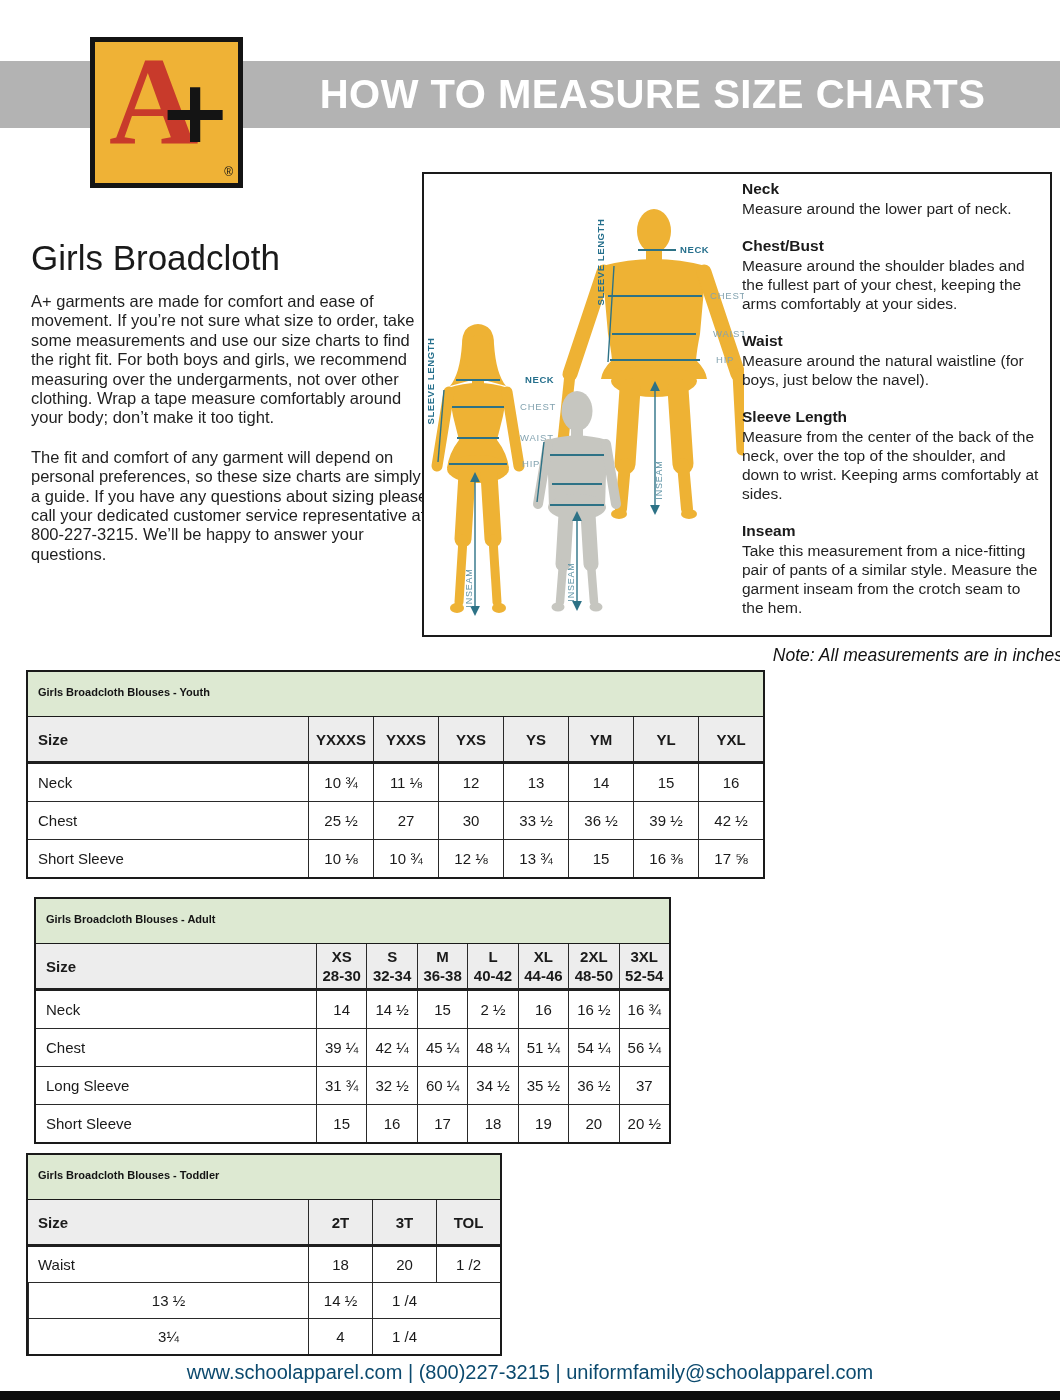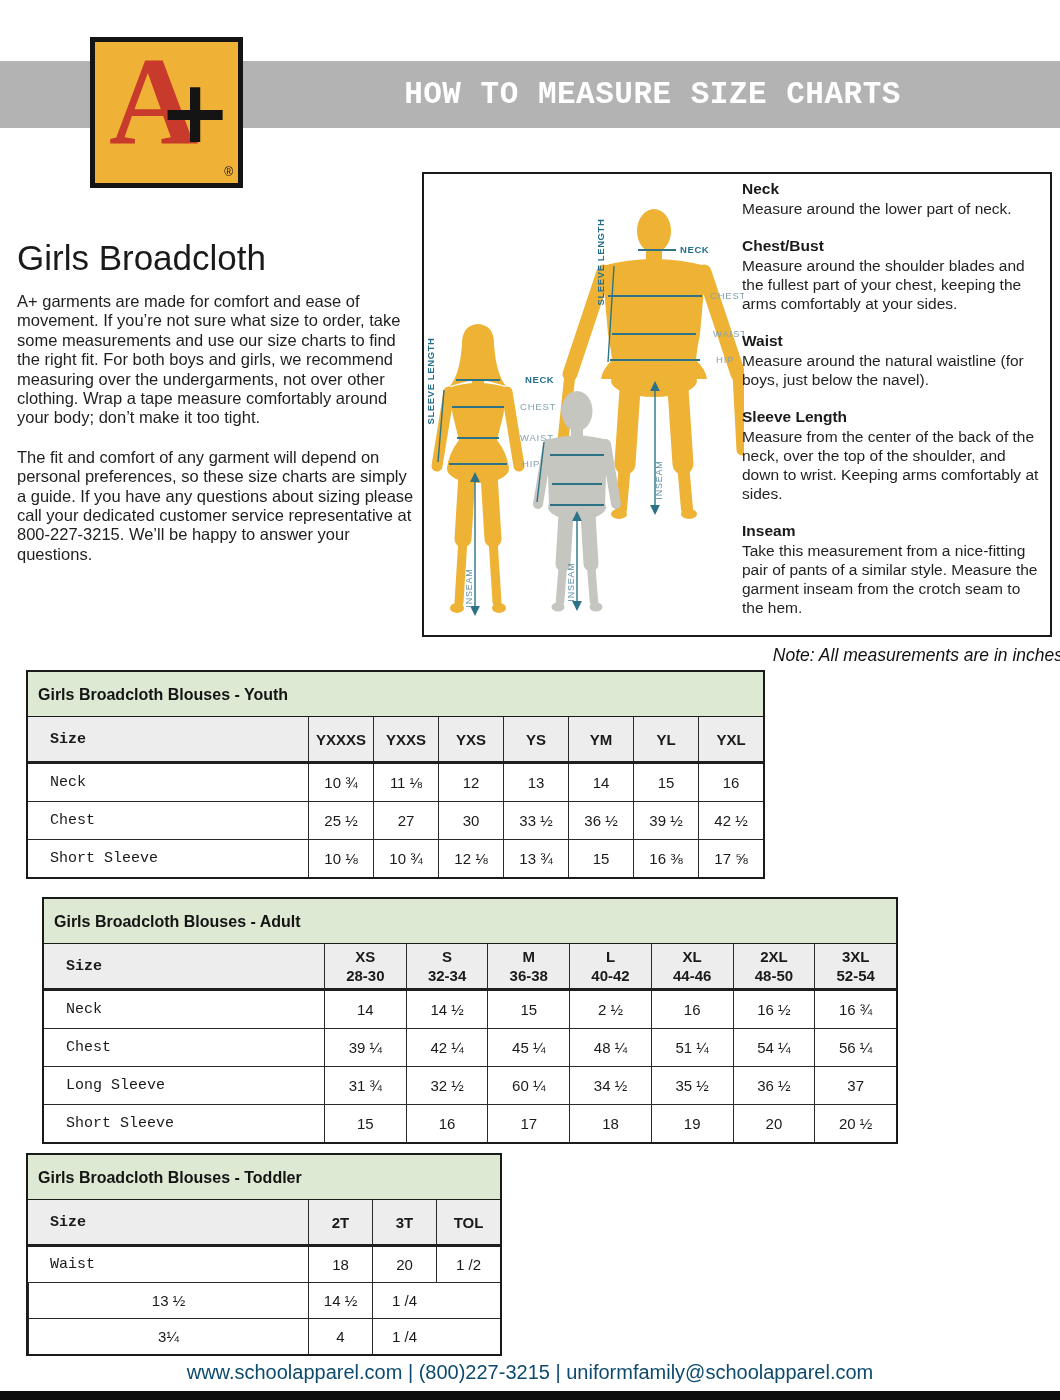--- a/index.html
+++ b/index.html
@@ -4,37 +4,37 @@
 <style>
   html,body{margin:0;padding:0;}
   body{
     width:1060px;height:1400px;position:relative;background:#ffffff;
     font-family:"Liberation Sans",sans-serif;color:#1a1a1a;overflow:hidden;
   }
   
   .banner{position:absolute;left:0;top:61px;width:1060px;height:67px;background:#b3b3b3;}
   .banner-title{
     margin-left:245px;height:67px;line-height:67px;text-align:center;
-    color:#ffffff;font-weight:bold;font-size:31px;letter-spacing:.5px;white-space:nowrap;font-family:Liberation Mono, monospace;
+    color:#ffffff;font-weight:bold;font-size:40px;letter-spacing:.5px;white-space:nowrap;
   }
   .logo{
     position:absolute;left:90px;top:37px;width:153px;height:151px;
     background:#efb236;border:5px solid #141414;box-sizing:border-box;z-index:5;
   }
   .logo-a{
     position:absolute;left:14px;top:-14px;font-family:"Liberation Serif",serif;
     font-weight:bold;font-size:124px;color:#c83a2b;line-height:1.2;
   }
   .logo-plus{
     position:absolute;right:6px;top:26px;font-weight:bold;font-size:88px;
     color:#141414;line-height:1;font-family:"DejaVu Sans",sans-serif;
   }
   .logo-reg{position:absolute;right:5px;bottom:4px;font-size:12px;color:#141414;}
   
-  .intro{position:absolute;left:17px;top:238px;width:398px;}
+  .intro{position:absolute;left:31px;top:238px;width:398px;}
   .intro h1{font-size:35px;font-weight:400;margin:0 0 14px 0;color:#1a1a1a;}
   .intro p{font-size:16.5px;line-height:19.4px;margin:0 0 20px 0;color:#1f1f1f;}
   
   .figure-box{
     position:absolute;left:422px;top:172px;width:630px;height:465px;
     border:2px solid #1a1a1a;box-sizing:border-box;background:#fff;
   }
   .figure-svg{position:absolute;left:0;top:0;}
   .instructions{position:absolute;left:318px;top:6px;width:298px;}
   .instructions .sect{margin-bottom:19px;}
@@ -44,38 +44,38 @@
   .note{
     position:absolute;left:0;top:645px;width:1057px;text-align:right;
     font-style:italic;font-size:17.5px;color:#111;margin-left:6px;
   }
   
   .size-table{
     position:absolute;border:2px solid #1a1a1a;box-sizing:border-box;background:#fff;
   }
   .st-title{
     background:#dde9d2;border-bottom:1.5px solid #1a1a1a;
-    font-weight:bold;font-size:16px;color:#141414;
+    font-weight:bold;font-size:11px;color:#141414;
     height:45px;box-sizing:border-box;padding:14px 0 0 10px;
   }
   .st-row{display:grid;grid-template-columns:280px repeat(var(--cols),1fr);}
   .st-head{
     background:#ededed;border-bottom:3px solid #1f1f1f;min-height:44px;
     font-weight:bold;font-size:15px;
   }
   .st-data{height:37px;font-size:15px;background:#fff;}
   .st-data + .st-data{border-top:1.5px solid #2a2a2a;}
   .st-cell{
     display:flex;flex-direction:column;justify-content:center;align-items:center;
     text-align:center;line-height:19px;box-sizing:border-box;
   }
   .st-cell:not(.st-label){border-left:1.5px solid #2a2a2a;}
-  .st-label{align-items:flex-start;padding-left:22px;text-align:center;font-family:Liberation Mono, monospace;}
+  .st-label{align-items:flex-start;padding-left:10px;text-align:center;}
   #table-0{left:26px;top:670px;width:739px;}
-  #table-1{left:42px;top:897px;width:856px;}
+  #table-1{left:34px;top:897px;width:637px;}
   #table-2{left:26px;top:1153px;width:476px;}
   #table-2 .st-data{height:35px;}
   
   .footer-text{
     position:absolute;left:0;top:1361px;width:1060px;text-align:center;
     font-size:20px;color:#0c4a6e;
   }
   .footer-bar{position:absolute;left:0;top:1391px;width:1060px;height:9px;background:#0d0d0d;}
   
   .lbl-bold{font-family:"Liberation Sans",sans-serif;font-size:9.5px;font-weight:bold;fill:#256f8c;letter-spacing:.6px;}

